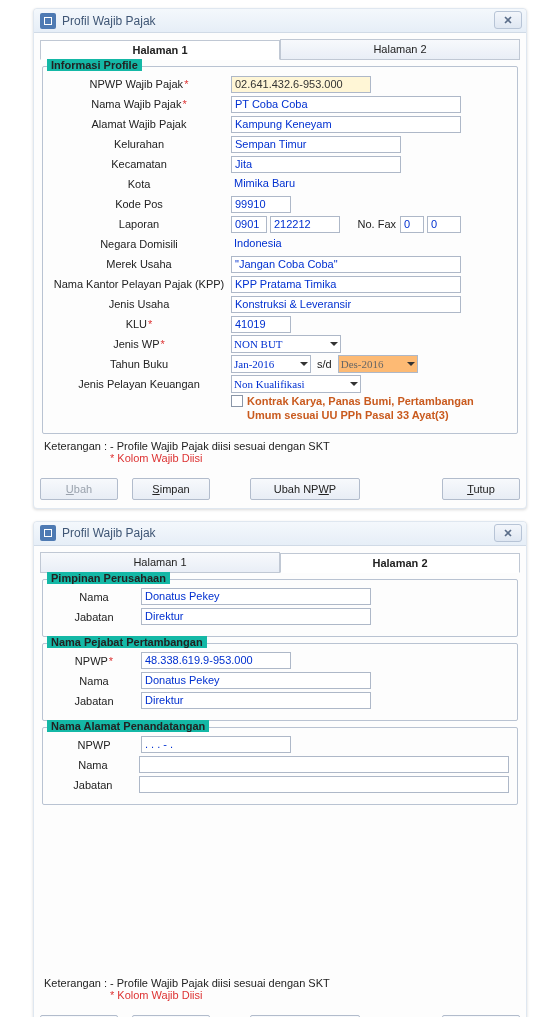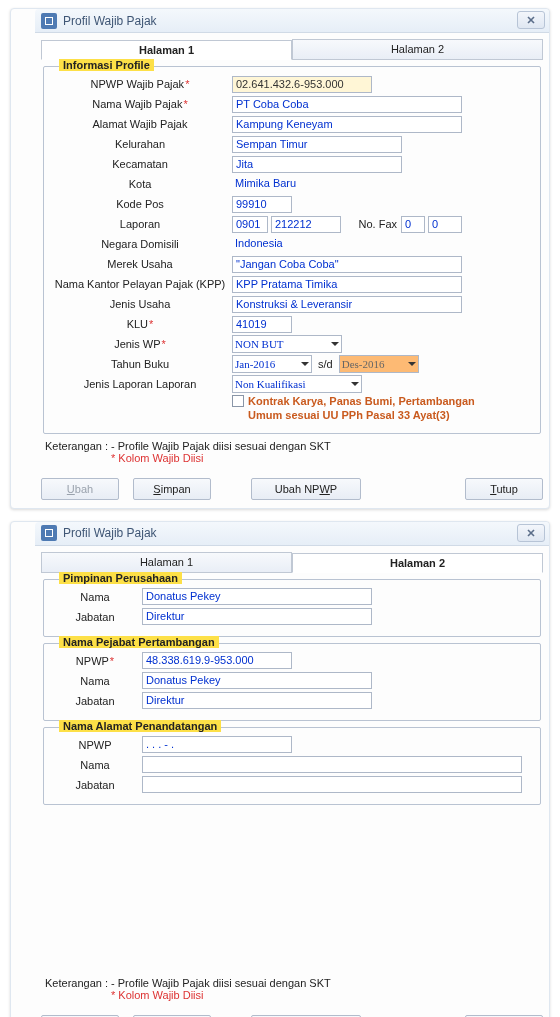--- a/index.html
+++ b/index.html
@@ -5,27 +5,26 @@
   * { box-sizing: border-box; }
   body {
     margin: 0;
     padding: 8px;
     background: #fff;
     font-family: "Segoe UI", Tahoma, Arial, sans-serif;
     font-size: 11px;
     color: #222;
   }
   .window {
-    width: 540px;
+    width: 494px;
     margin: 0 auto 12px auto;
     border: 1px solid #dfe7f0;
     border-radius: 4px;
     background: #fdfdfd;
     box-shadow: 0 1px 3px rgba(0,0,0,0.15);
-    padding-left: 24px;
   }
   .titlebar {
     height: 24px;
     background: linear-gradient(to bottom, #f4f8fc 0%, #e6eef7 100%);
     border-bottom: 1px solid #d0dae6;
     border-radius: 4px 4px 0 0;
     display: flex;
     align-items: center;
     padding: 0 6px;
     position: relative;
@@ -87,22 +86,22 @@
   .group {
     border: 1px solid #b9c3d2;
     border-radius: 2px;
     padding: 8px 8px 8px 8px;
     margin-bottom: 6px;
     position: relative;
   }
   .group .legend {
     position: absolute;
     top: -8px;
-    left: 15px;
-    background: #fde047;
+    left: 4px;
+    background: #14b8a6;
     padding: 0 4px;
     font-weight: bold;
     font-size: 11px;
   }
   .row {
     display: flex;
     align-items: center;
     margin-bottom: 2px;
     min-height: 18px;
   }
@@ -277,21 +276,21 @@
         <span class="lbl w180">Tahun Buku</span>
         <div class="select" style="width:80px">
             <span>Jan-2016</span>
           </div>
         <span style="padding:0 6px">s/d</span>
         <div class="select" style="width:80px;background:#fdba74;color:#666">
             <span>Des-2016</span>
           </div>
       </div>
       <div class="row">
-        <span class="lbl w180">Jenis Laporan Laporan</span>
+        <span class="lbl w180">Jenis Pelayan Keuangan</span>
         <div class="select" style="width:130px">
             <span>Non Kualifikasi</span>
           </div>
       </div>
       <div class="row" style="align-items:flex-start;margin-top:2px">
         <span class="lbl w180"></span>
         <span class="cb"></span>
         <span class="note-orange" style="width:260px">Kontrak Karya,  Panas Bumi, Pertambangan Umum sesuai UU PPh Pasal 33 Ayat(3)</span>
       </div>
     </div>

